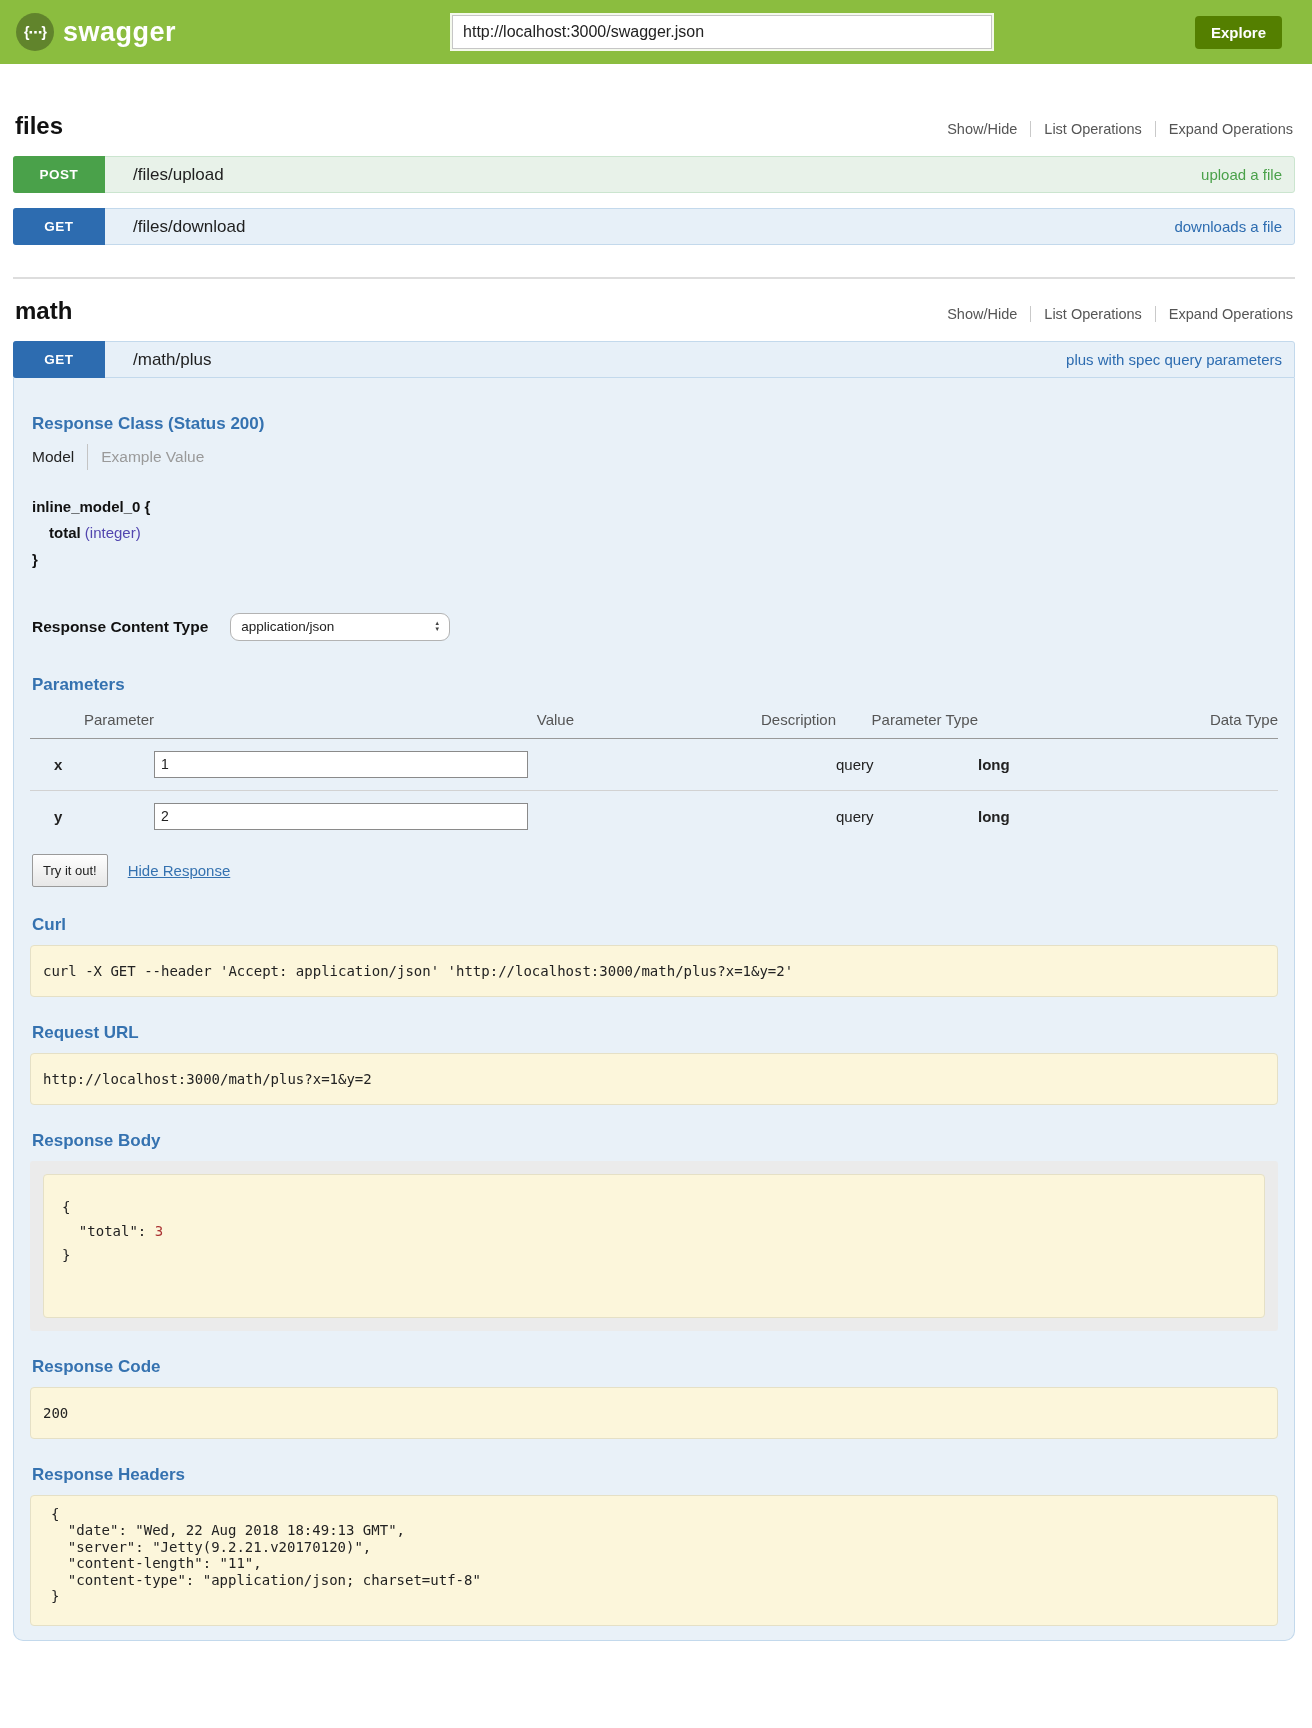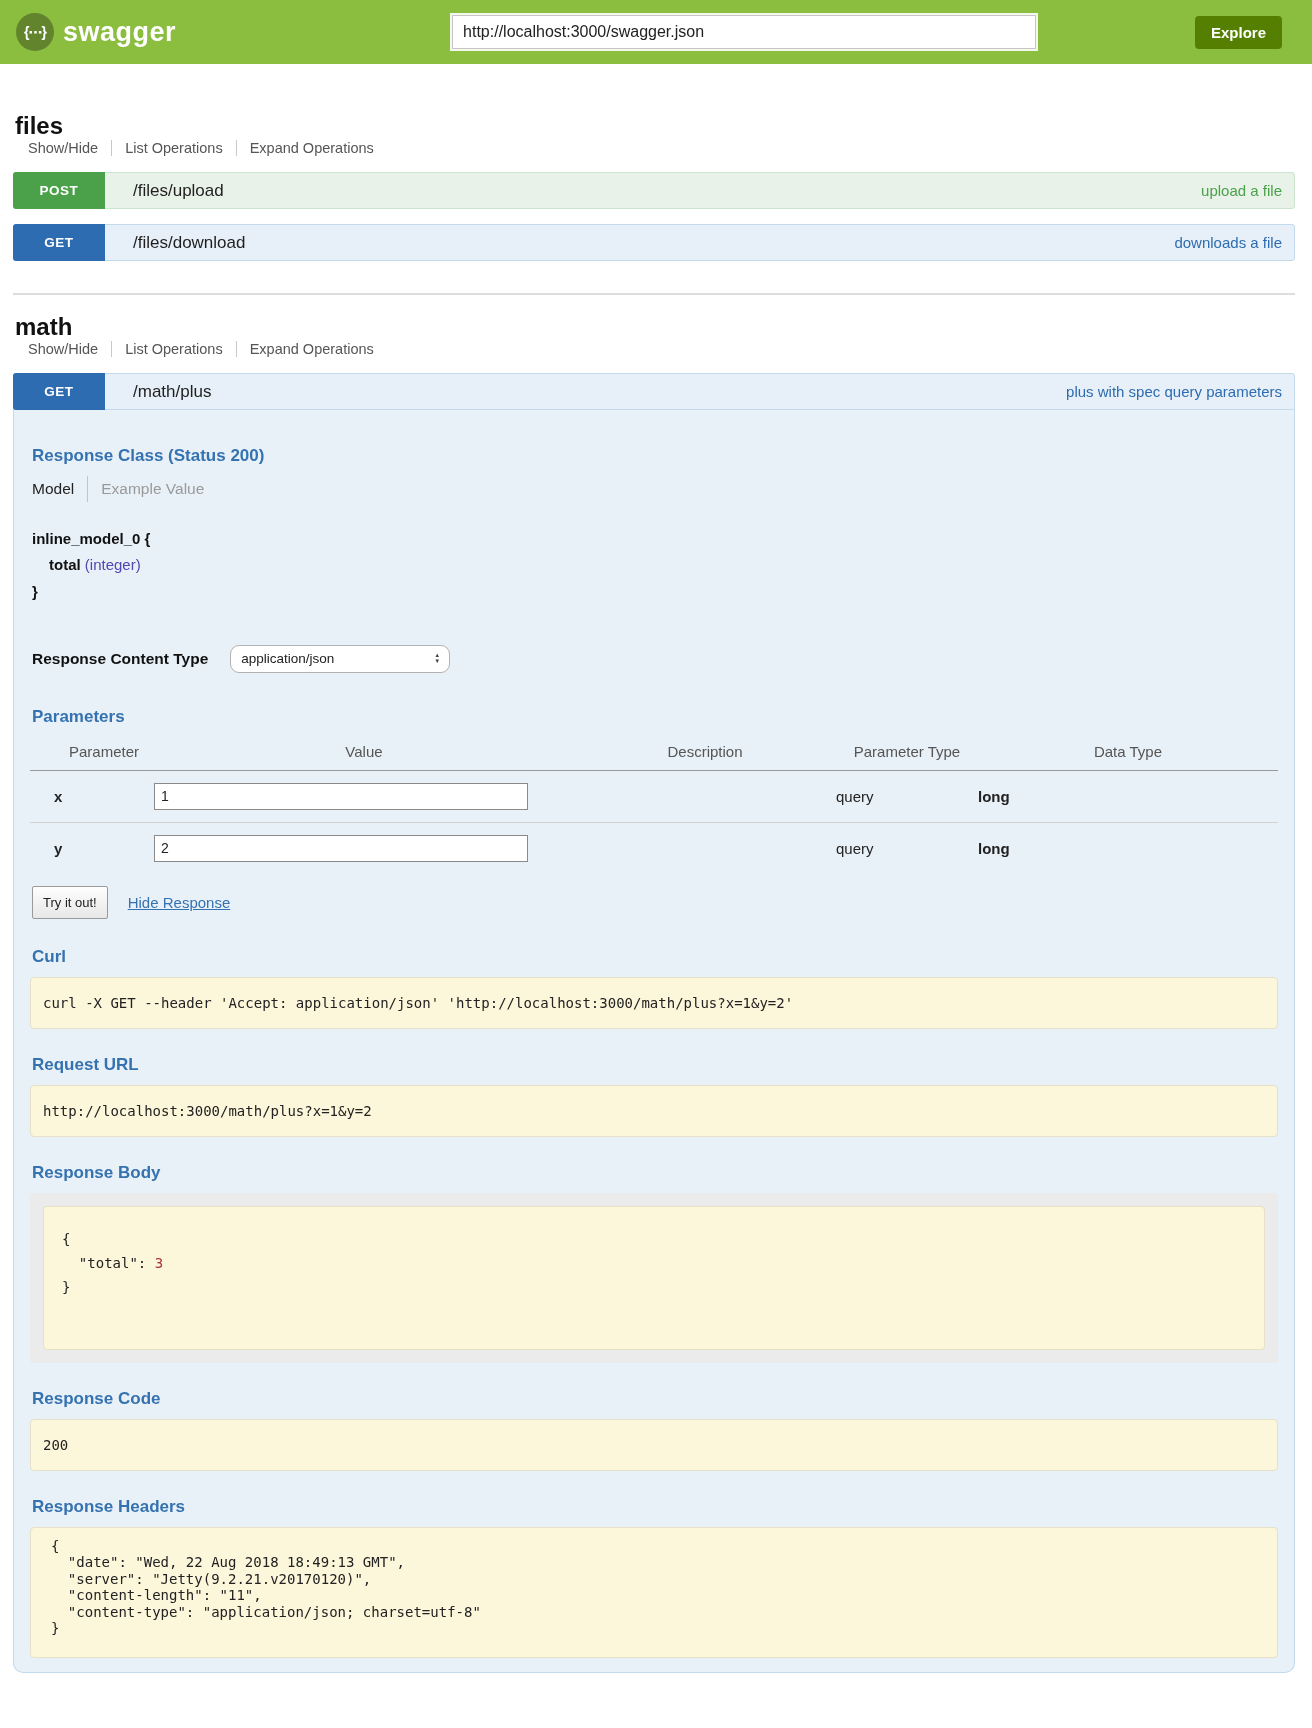--- a/index.html
+++ b/index.html
@@ -14,33 +14,33 @@
     display:flex; align-items:center; padding:0 30px 0 16px; box-sizing:border-box;
   }
   .logo { display:flex; align-items:center; gap:9px; cursor:pointer; }
   .logo-icon {
     width:38px; height:38px; border-radius:50%; background:rgba(0,0,0,0.30);
     color:#fff; display:flex; align-items:center; justify-content:center;
     font-size:14px; font-weight:bold; letter-spacing:-1px;
   }
   .logo-text { color:#fff; font-weight:bold; font-size:27px; letter-spacing:0.5px; }
   .url-input {
-    margin-left:276px; width:584px; height:34px; box-sizing:border-box;
+    margin-left:276px; width:540px; height:34px; box-sizing:border-box;
     border:1px solid #c6c6c6; outline:2px solid rgba(255,255,255,0.9);
     padding:0 10px; font-size:16px; font-family:inherit; color:#222; background:#fff;
   }
   .explore {
     margin-left:auto; background:var(--explore_bg,#547f00); color:#fff;
     border:none; border-radius:4px; font-weight:bold; font-size:15px;
     padding:8px 16px; font-family:inherit; cursor:pointer;
   }
   
   .container { margin:0 17px 0 13px; }
   h1.page-title { font-size:31px; margin:44px 0 0 2px; color:#111; }
-  .section-head { display:flex; justify-content:space-between; align-items:baseline; margin:48px 0 16px;flex-direction:column; }
+  .section-head { display:flex; justify-content:space-between; align-items:baseline; margin:48px 0 16px; }
   .section-head.tight { margin-top:18px; }
   h2.sec-title { font-size:24px; margin:0 0 0 2px; color:#111; }
   .sec-links { display:flex; align-items:baseline; }
   .sec-links a { font-size:14.5px; color:#555; text-decoration:none; padding:0 13px; border-left:1px solid #c9c9c9; cursor:pointer; }
   .sec-links a:first-child { border-left:none; }
   .sec-links a:last-child { padding-right:2px; }
   .divider { border-top:2px solid #ddd; margin:32px 0 0; }
   
   .op {
     display:flex; align-items:center; height:37px; border:1px solid; border-radius:3px;
@@ -80,21 +80,21 @@
   .rct-label { font-size:15.5px; font-weight:bold; color:#111; }
   .fake-select {
     display:inline-flex; align-items:center; width:220px; height:28px; box-sizing:border-box;
     background:#fff; border:1px solid #b3b3b3; border-radius:9px; padding:0 9px 0 10px;
     font-size:13.5px; color:#222; cursor:pointer;
   }
   .fake-select .arrows { margin-left:auto; display:flex; flex-direction:column; align-items:center; font-size:6px; line-height:5.5px; color:#444; }
   
   .params-table { width:100%; border-collapse:collapse; }
   .params-table th {
-    text-align:center; font-weight:normal; color:#555; font-size:15px;
+    text-align:right; font-weight:normal; color:#555; font-size:15px;
     padding:6px 0 10px; border-bottom:1px solid #999;
   }
   .params-table td { padding:12px 0; font-size:15px; color:#222; border-bottom:1px solid #d2d2d2; vertical-align:middle; }
   .params-table tr:last-child td { border-bottom:none; }
   .cell-indent { padding-left:24px !important; }
   td.pname { font-weight:bold; }
   td.dtype { font-weight:bold; }
   input.pval {
     width:374px; height:27px; box-sizing:border-box; background:#fff;
     border:1px solid #8a8a8a; padding:2px 6px; font-size:14px; font-family:inherit; color:#222;

